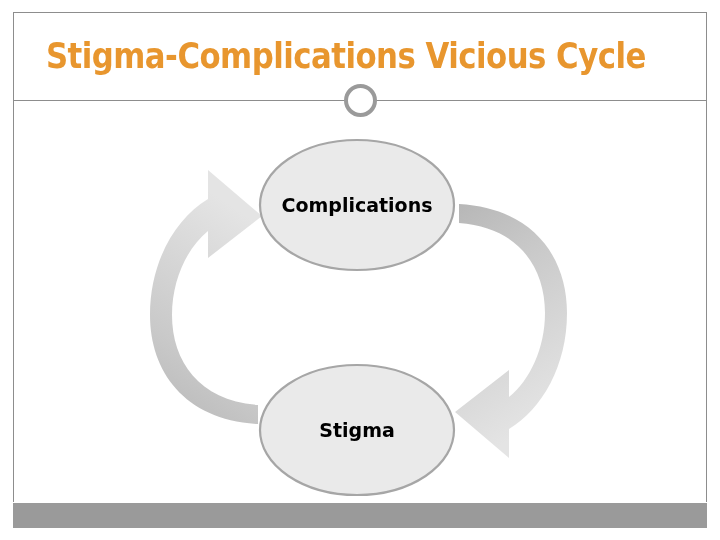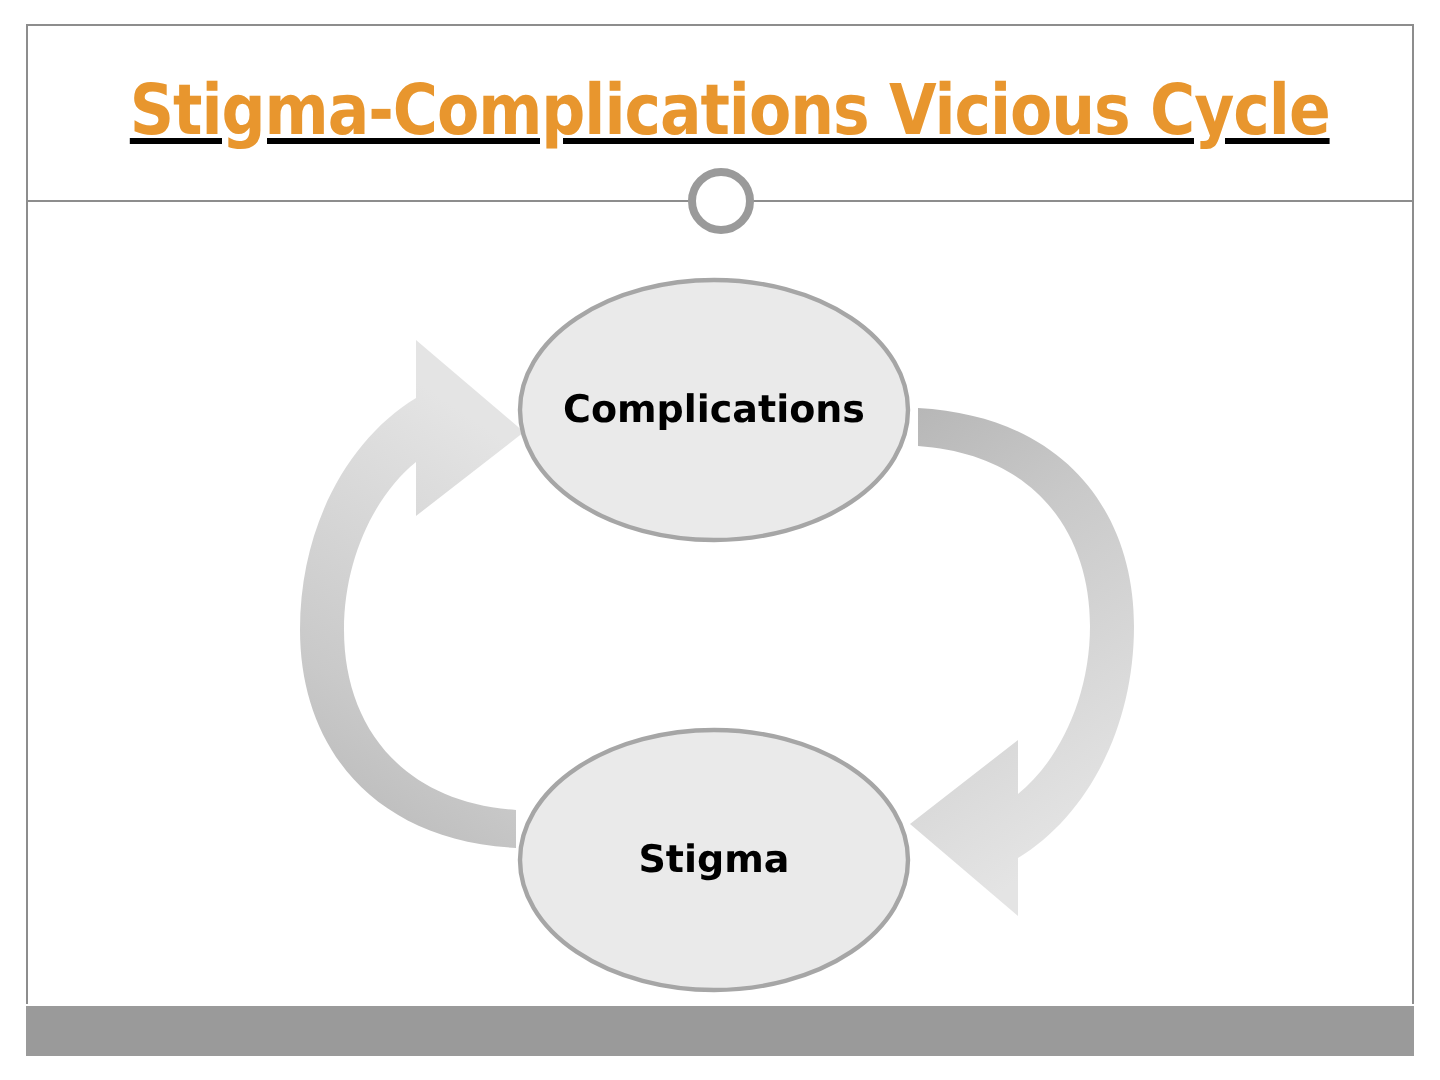--- a/index.html
+++ b/index.html
@@ -43,28 +43,27 @@
     left: 13px;
     top: 12px;
     width: 694px;
     height: 1px;
     background: #8d8d8d;
   }
 
   
   .title-zone {
     position: absolute;
-    left: 19px;
+    left: 0;
     top: 13px;
     width: 692px;
     height: 87px;
     display: flex;
     align-items: center;
     justify-content: center;
-    text-decoration: underline;
   }
   .slide-title {
     font-family: "DejaVu Sans", sans-serif;
     font-weight: bold;
     font-size: 35px;
     line-height: 1.05;
     letter-spacing: -0.6px;
     color: #e8962e;
     text-align: center;
     white-space: nowrap;

